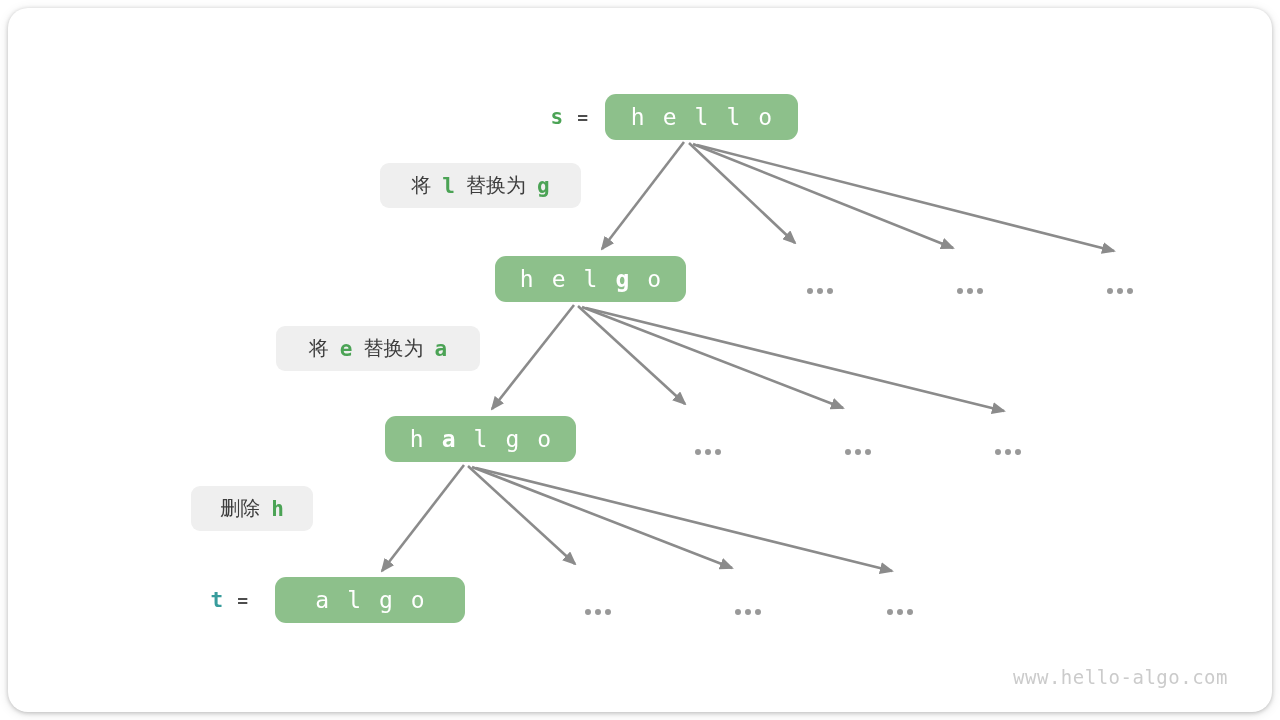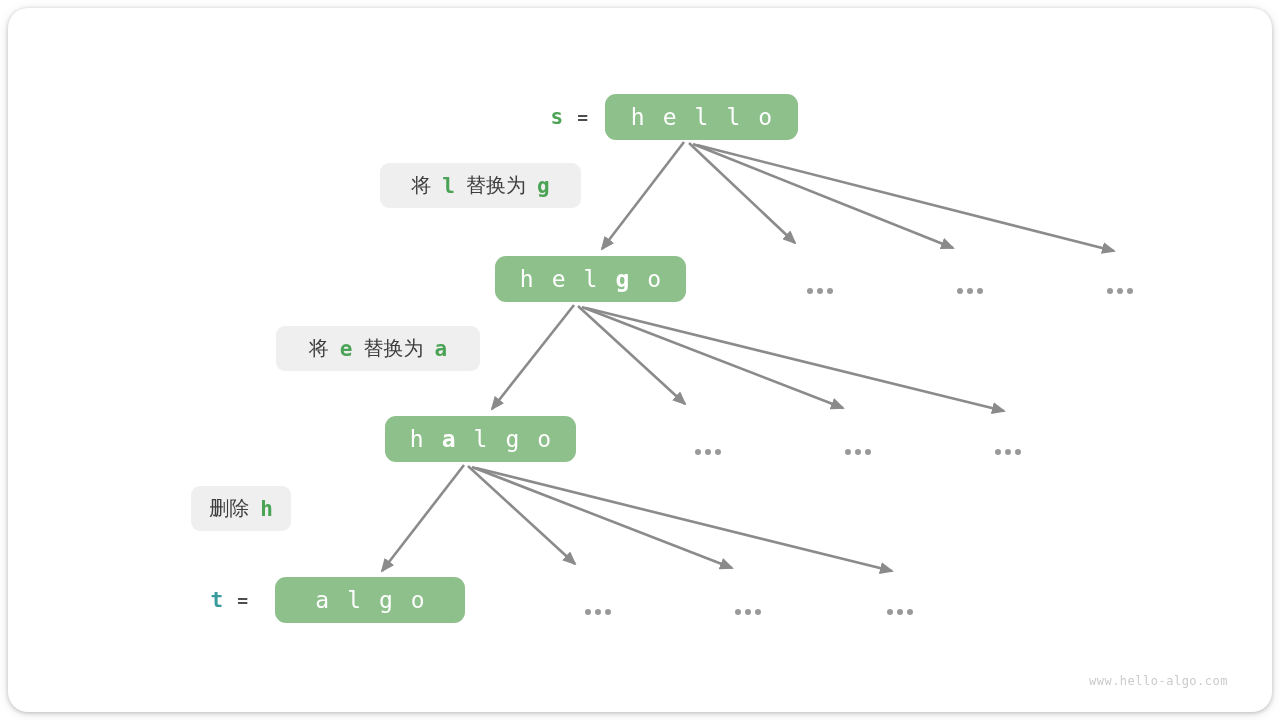--- a/index.html
+++ b/index.html
@@ -42,21 +42,21 @@
     font-family:"DejaVu Sans Mono","Liberation Mono",monospace;font-size:21px;font-weight:700}
   .prefix .varname{color:var(--code-green)}
   .prefix .varname.teal{color:var(--code-teal)}
   .prefix .eq{color:var(--eq-gray);font-size:18px}
 
   .ellipsis{position:absolute;display:flex;gap:4px;transform:translate(-50%,-50%)}
   .ellipsis .dot{width:6px;height:6px;border-radius:50%;background:var(--dots-gray)}
 
   .watermark{position:absolute;right:44px;bottom:24px;
     font-family:"DejaVu Sans Mono","Liberation Mono",monospace;
-    font-size:12px;color:var(--watermark-gray);letter-spacing:.5px}
+    font-size:19px;color:var(--watermark-gray);letter-spacing:.5px}
 </style>
 </head>
 <body>
 
 <div class="stage">
   <div class="card">
 
     <svg class="edges" viewBox="0 0 1280 720" xmlns="http://www.w3.org/2000/svg">
       <defs>
         <marker id="arrowhead" markerUnits="userSpaceOnUse" markerWidth="14" markerHeight="12" refX="12" refY="6" orient="auto">
@@ -112,21 +112,21 @@
     </div>
 
     <div class="gbox" style="left:377px;top:408px;width:191px">
       <span class="ltr">h</span>
       <span class="ltr changed">a</span>
       <span class="ltr">l</span>
       <span class="ltr">g</span>
       <span class="ltr">o</span>
     </div>
 
-    <div class="oplabel" style="left:183px;top:478px;width:100px">
+    <div class="oplabel" style="left:183px;top:478px;width:122px">
       <span>删除</span>
       <span class="code">h</span>
     </div>
 
     <div class="prefix" style="left:140px;top:569px;width:100px">
       <span class="varname teal">t</span>
       <span class="eq">=</span>
     </div>
     <div class="gbox" style="left:267px;top:569px;width:190px">
       <span class="ltr">a</span>

